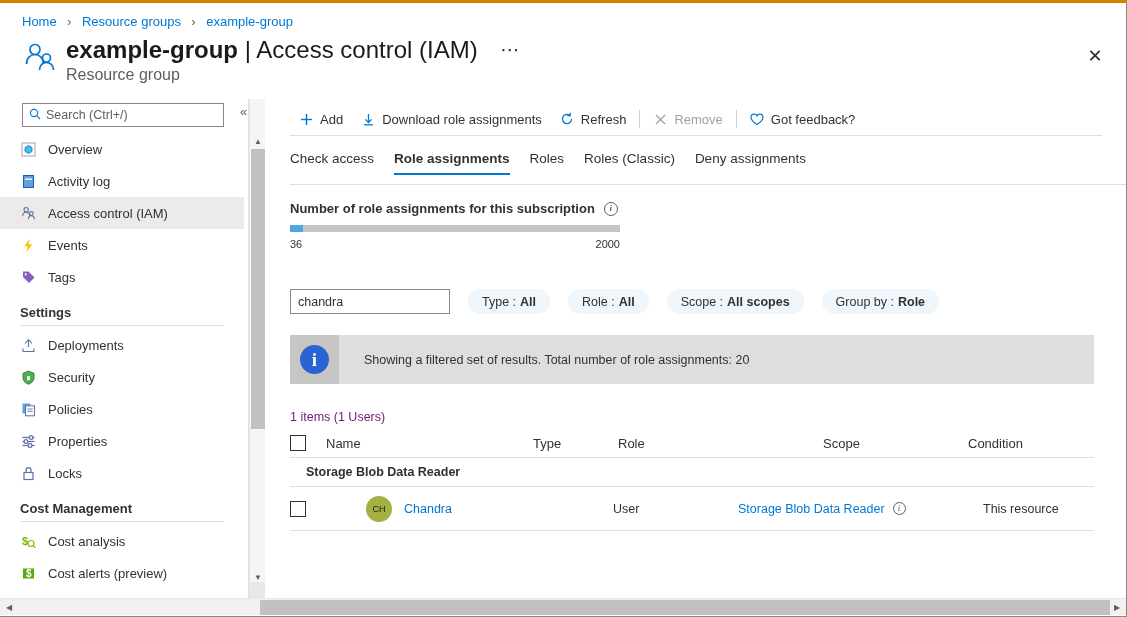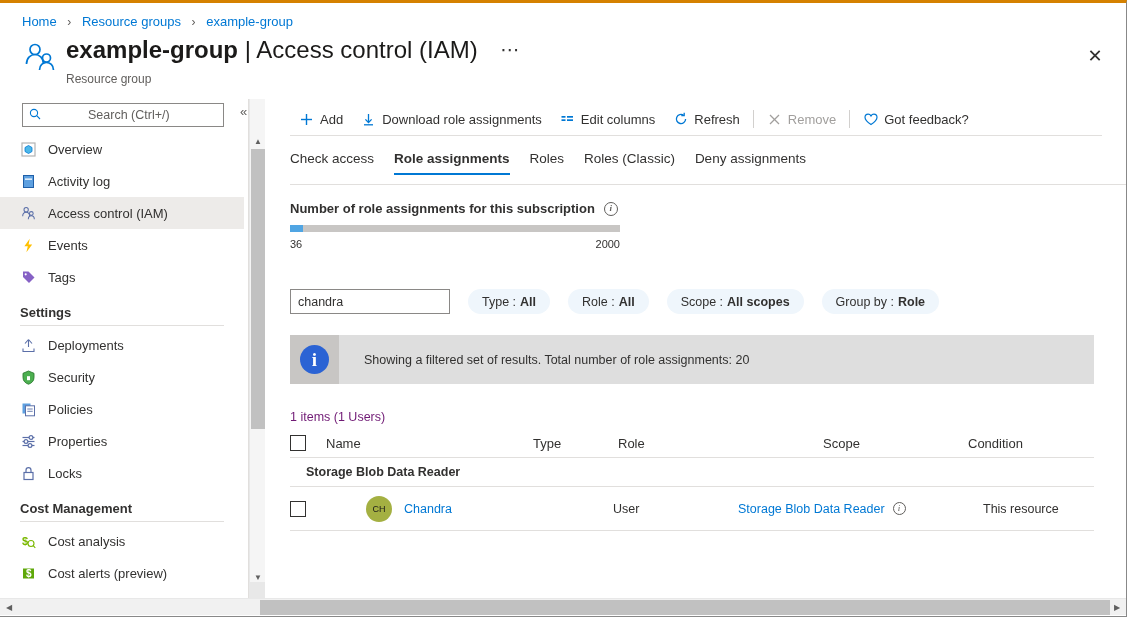--- a/index.html
+++ b/index.html
@@ -55,23 +55,23 @@
   .title-texts { margin-left: 8px; }
   .title-main {
     font-size: 24px;
     color: #1b1a19;
     white-space: nowrap;
     line-height: 28px;
   }
   .title-main .bold { font-weight: bold; }
   .title-main .thin { font-weight: normal; }
   .title-sub {
-    font-size: 12px;
+    font-size: 16px;
     color: #605e5c;
-    margin-top: 8px;
+    margin-top: 2px;
   }
   .title-ellipsis {
     display: inline-block;
     margin-left: 16px;
     font-size: 19px;
     color: #323130;
     vertical-align: top;
     cursor: pointer;
     letter-spacing: 1px;
   }
@@ -101,21 +101,20 @@
   }
   .search-wrap {
     position: absolute;
     left: 22px; top: 4px;
     width: 202px; height: 24px;
     border: 1px solid #8a8886;
     background: #ffffff;
     display: flex;
     align-items: center;
     padding: 0 6px;
-    gap: 42px;
   }
   .search-wrap svg { flex: none; margin-right: 5px; }
   .search-wrap input {
     border: none; outline: none;
     font-size: 12.5px;
     font-family: "Liberation Sans", sans-serif;
     color: #323130;
     width: 100%;
     background: transparent;
     padding: 0;
@@ -690,31 +689,20 @@
         <span class="ico">
           <svg width="13" height="13" viewBox="0 0 13 13">
             <line x1="6.5" y1="1" x2="6.5" y2="9.3" stroke="#0078d4" stroke-width="1.3"></line>
             <path d="M3.4 6.4 L6.5 9.5 L9.6 6.4" fill="none" stroke="#0078d4" stroke-width="1.3"></path>
             <line x1="2" y1="11.8" x2="11" y2="11.8" stroke="#0078d4" stroke-width="1.3"></line>
           </svg>
         </span>
         <span>Download role assignments</span>
       </div>
 
-      <div class="tb-btn">
-        <span class="ico">
-          <svg width="13" height="13" viewBox="0 0 13 13">
-            <rect x="0.5" y="3" width="4" height="1.7" fill="#0078d4"></rect>
-            <rect x="6" y="3" width="6" height="1.7" fill="#0078d4"></rect>
-            <rect x="0.5" y="6.3" width="4" height="1.7" fill="#0078d4"></rect>
-            <rect x="6" y="6.3" width="6" height="1.7" fill="#0078d4"></rect>
-          </svg>
-        </span>
-        <span>Edit columns</span>
-      </div>
 
       <div class="tb-btn">
         <span class="ico">
           <svg width="14" height="14" viewBox="0 0 14 14">
             <path d="M11.6 7 A4.6 4.6 0 1 1 9.6 3.2" fill="none" stroke="#0078d4" stroke-width="1.3"></path>
             <path d="M10.2 0.8 L10.2 3.7 L7.3 3.7" fill="none" stroke="#0078d4" stroke-width="1.3"></path>
           </svg>
         </span>
         <span>Refresh</span>
       </div>

